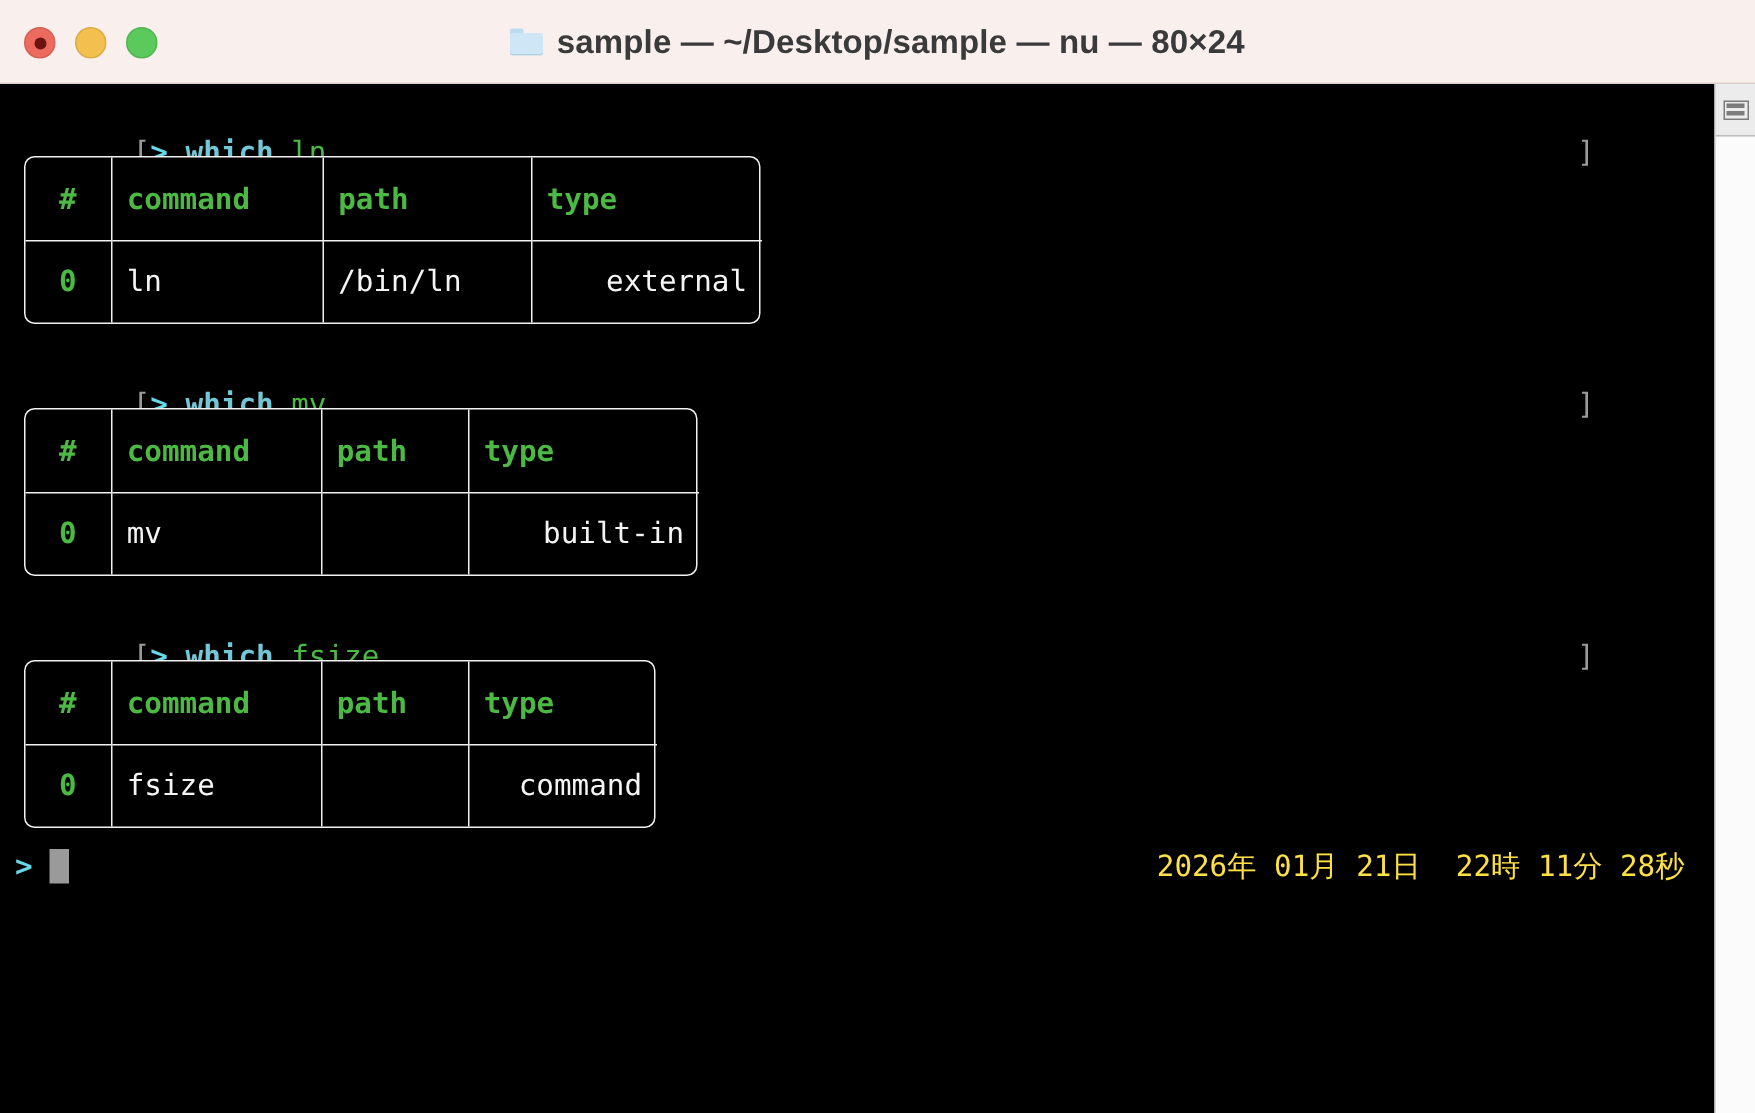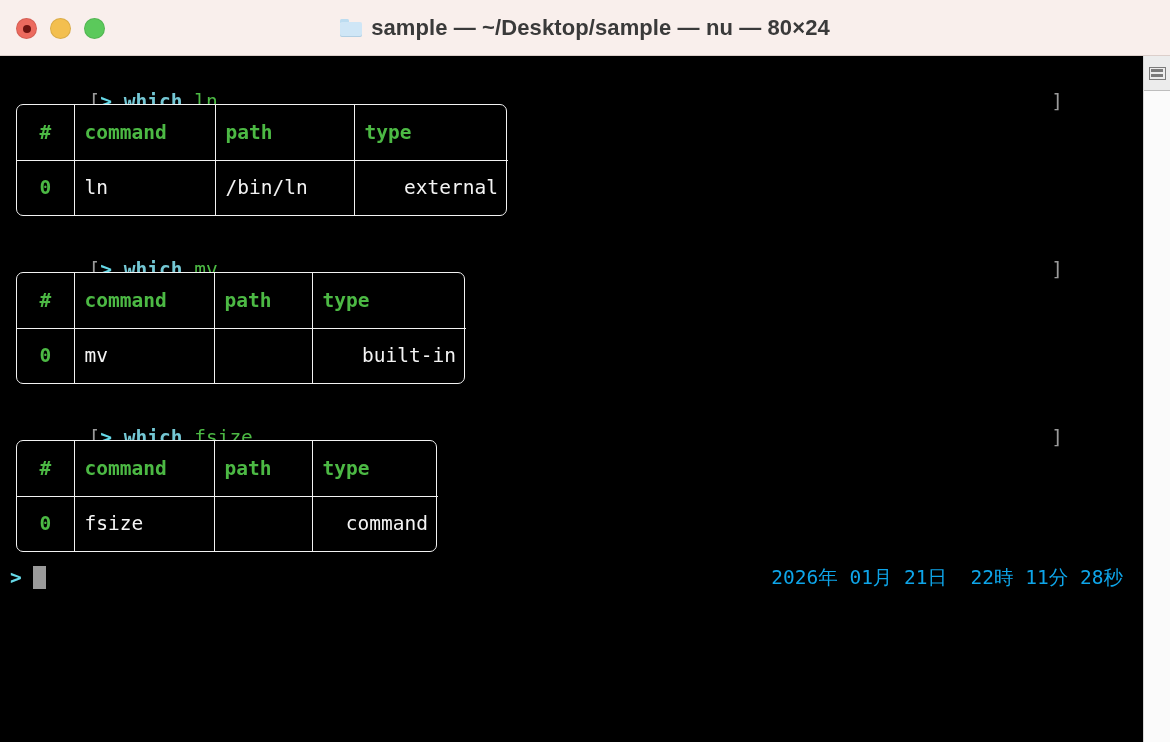--- a/index.html
+++ b/index.html
@@ -208,21 +208,21 @@
     background: #9a9a9a;
     vertical-align: -5px;
     margin-left: 11px;
   }
   .clock {
     position: absolute;
     right: 20px;
     top: 0;
     height: 28px;
     line-height: 28px;
-    color: #0ea5e9;
+    color: #fde047;
     font-size: 19.5px;
     white-space: pre;
   }
 
   
   .scrollbar {
     position: absolute;
     right: 0;
     top: 56px;
     width: 27px;

